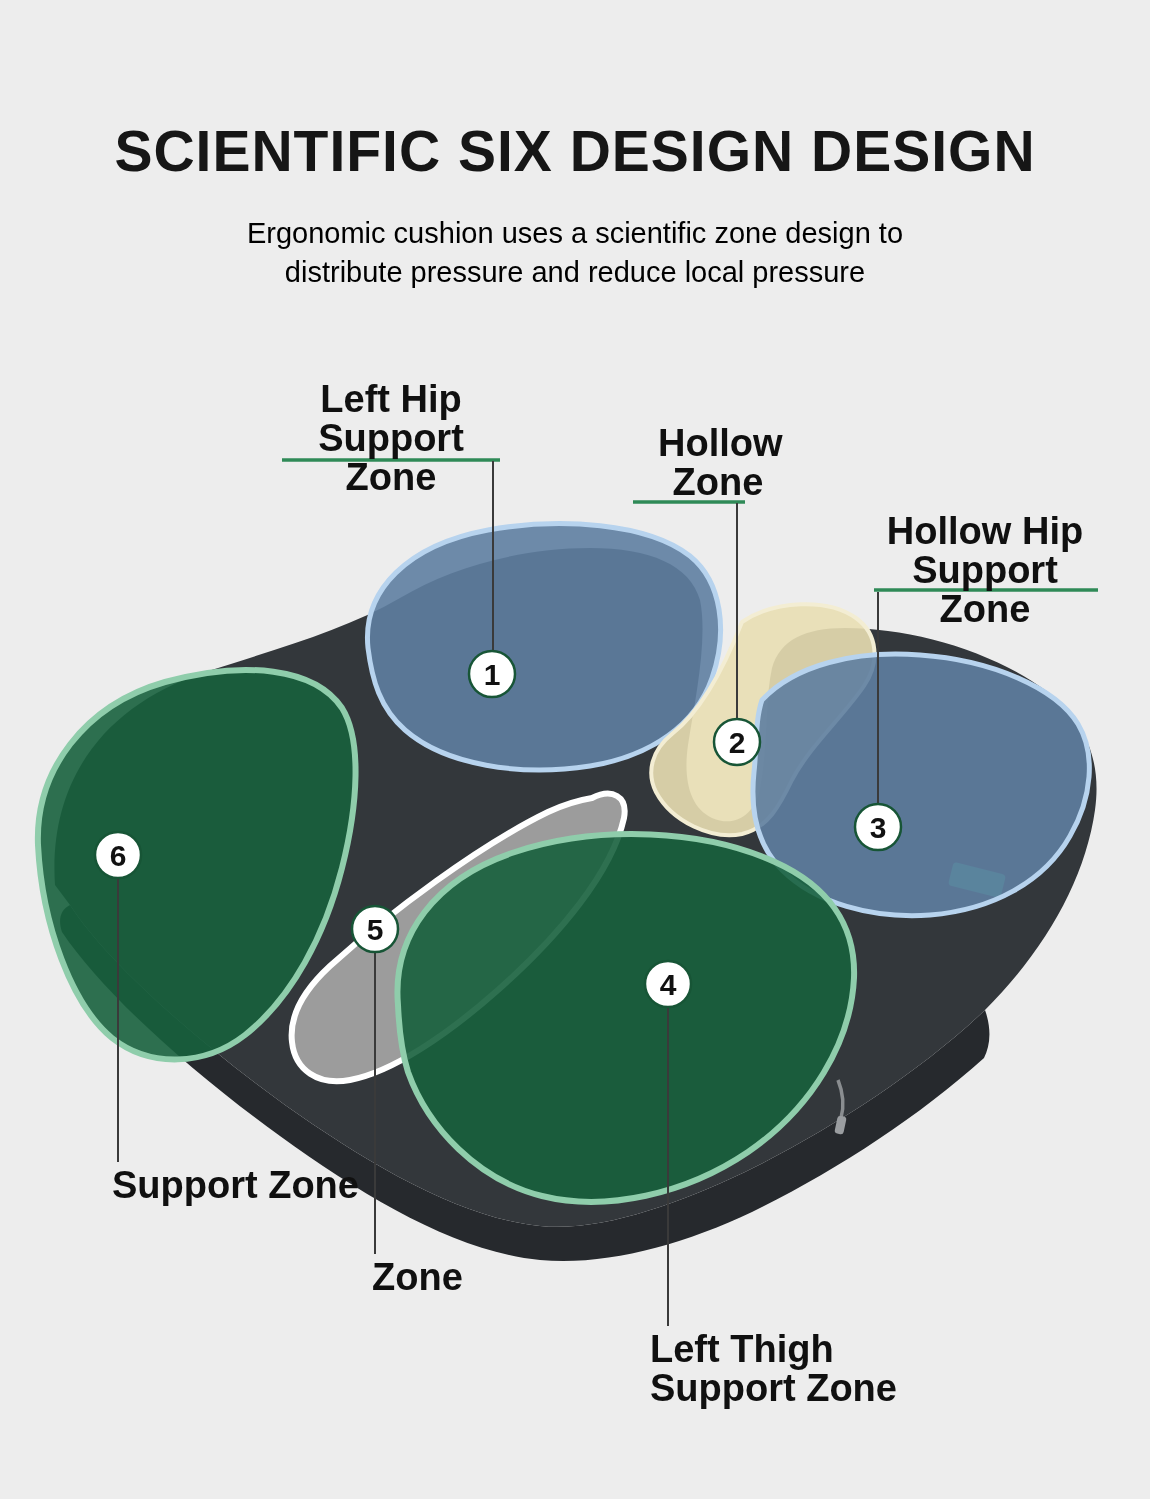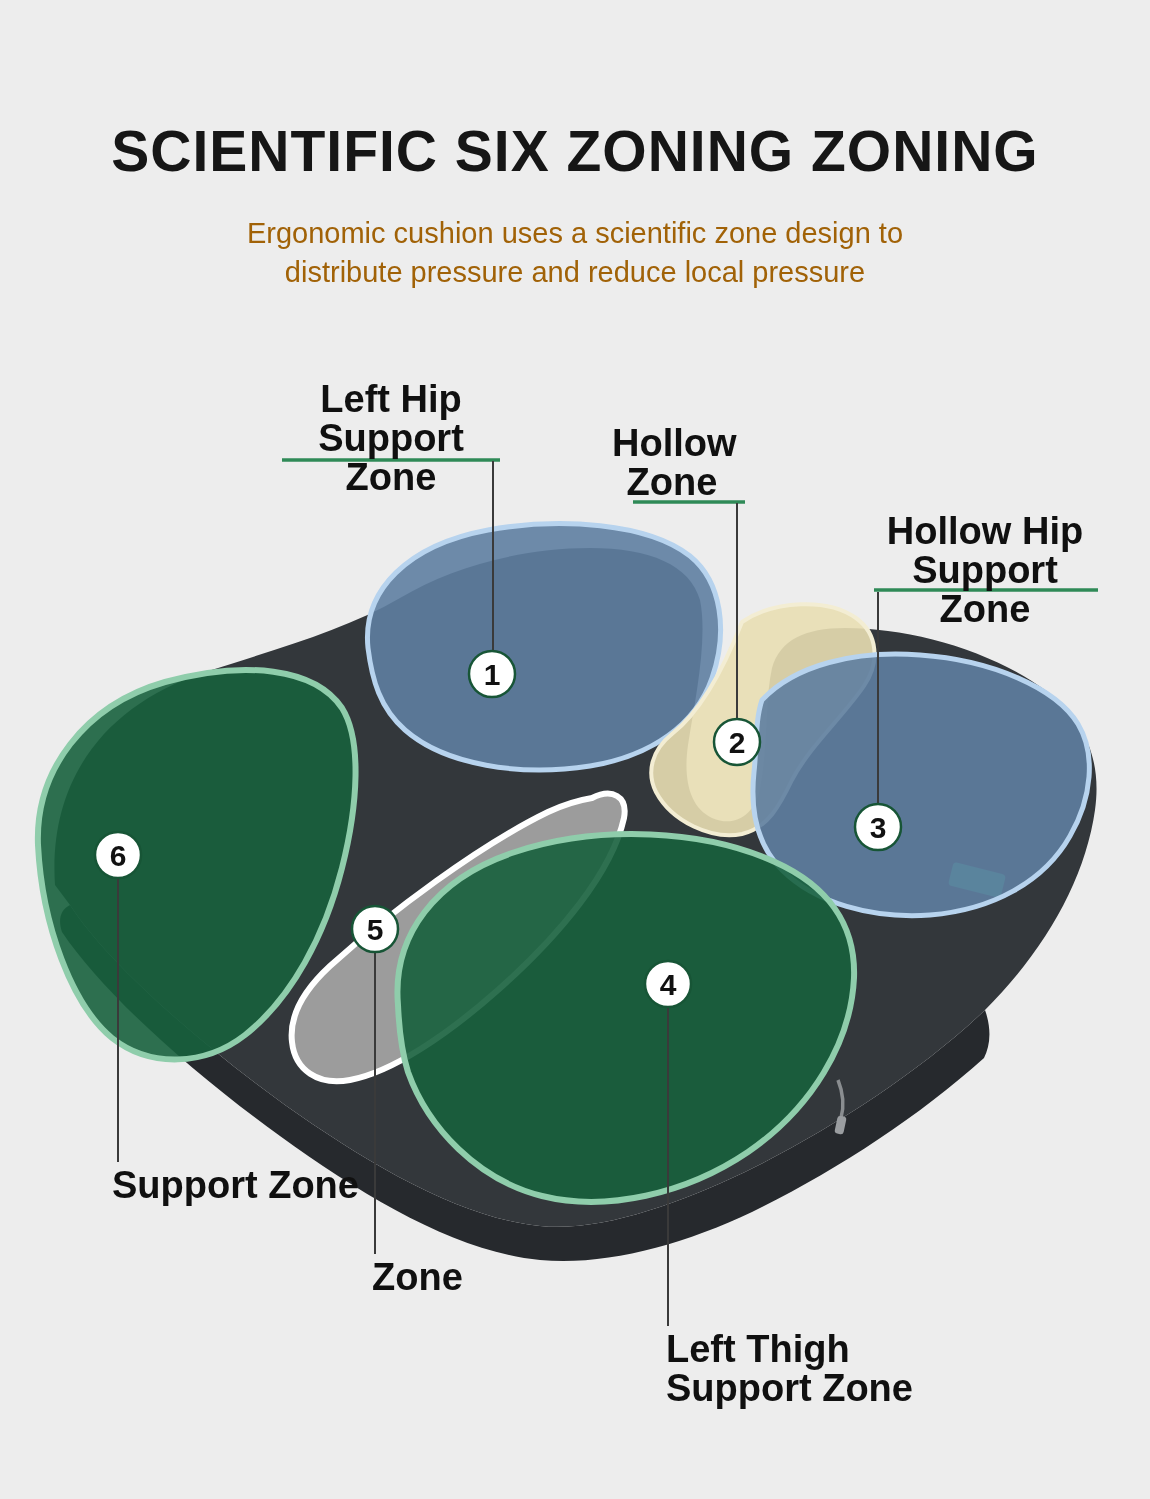--- a/index.html
+++ b/index.html
@@ -10,21 +10,21 @@
     font-family:"Liberation Sans", sans-serif;
     overflow:hidden;
   }
   .page-title {
     position:absolute; top:118px; left:0; width:100%;
     text-align:center; font-size:57px; font-weight:800;
     color:#161616; letter-spacing:1px; white-space:nowrap;
   }
   .subtitle {
     position:absolute; top:214px; left:0; width:100%;
-    text-align:center; font-size:29px; color:#a16207;
+    text-align:center; font-size:29px; color:#000000;
     line-height:39px; font-weight:400;
   }
   .sub-line { display:block; }
   svg.diagram { position:absolute; left:0; top:0; width:1150px; height:1499px; }
   .zone-label {
     position:absolute; font-size:38px; font-weight:700;
     color:#101010; line-height:39px;
   }
   .zone-label.centered { text-align:center; }
   .ll { display:block; }
@@ -34,21 +34,21 @@
   .marker-circle { fill:#ffffff; stroke-width:2.5; }
   .marker-num {
     font-family:"Liberation Sans", sans-serif;
     font-size:30px; font-weight:700; fill:#111111;
     text-anchor:middle;
   }
 </style>
 </head>
 <body>
 
-<h1 class="page-title">SCIENTIFIC SIX ZONING ZONING</h1>
+<h1 class="page-title">SCIENTIFIC SIX DESIGN DESIGN</h1>
 <p class="subtitle">
   <span class="sub-line">Ergonomic  cushion uses a scientific zone design to</span>
   <span class="sub-line">distribute pressure and reduce local pressure</span>
 </p>
 
 <svg class="diagram" viewBox="0 0 1150 1499">
 
   <path d="M 70 905
            C 105 960 195 1040 285 1105
            C 370 1165 460 1218 540 1226
@@ -173,34 +173,34 @@
     <circle class="marker-circle" cx="118" cy="855" r="23" stroke="#175536"></circle>
     <text class="marker-num" x="118" y="866">6</text>
   </g>
 </svg>
 
 <div class="zone-label centered" style="left:280px; top:380px; width:222px;">
   <span class="ll">Left Hip</span>
   <span class="ll">Support Zone</span>
 </div>
 
-<div class="zone-label centered" style="left:612px; top:424px; width:120px;">
+<div class="zone-label centered" style="left:658px; top:424px; width:120px;">
   <span class="ll">Hollow</span>
   <span class="ll">Zone</span>
 </div>
 
 <div class="zone-label centered" style="left:866px; top:512px; width:238px;">
   <span class="ll">Hollow Hip</span>
   <span class="ll">Support Zone</span>
 </div>
 
 <div class="zone-label" style="left:112px; top:1166px; width:260px;">
   <span class="ll">Support Zone</span>
 </div>
 
 <div class="zone-label" style="left:372px; top:1258px; width:260px;">
   <span class="ll">Zone</span>
 </div>
 
-<div class="zone-label" style="left:666px; top:1330px; width:260px;">
+<div class="zone-label" style="left:650px; top:1330px; width:260px;">
   <span class="ll">Left Thigh</span>
   <span class="ll">Support Zone</span>
 </div>
 
 </body></html>

